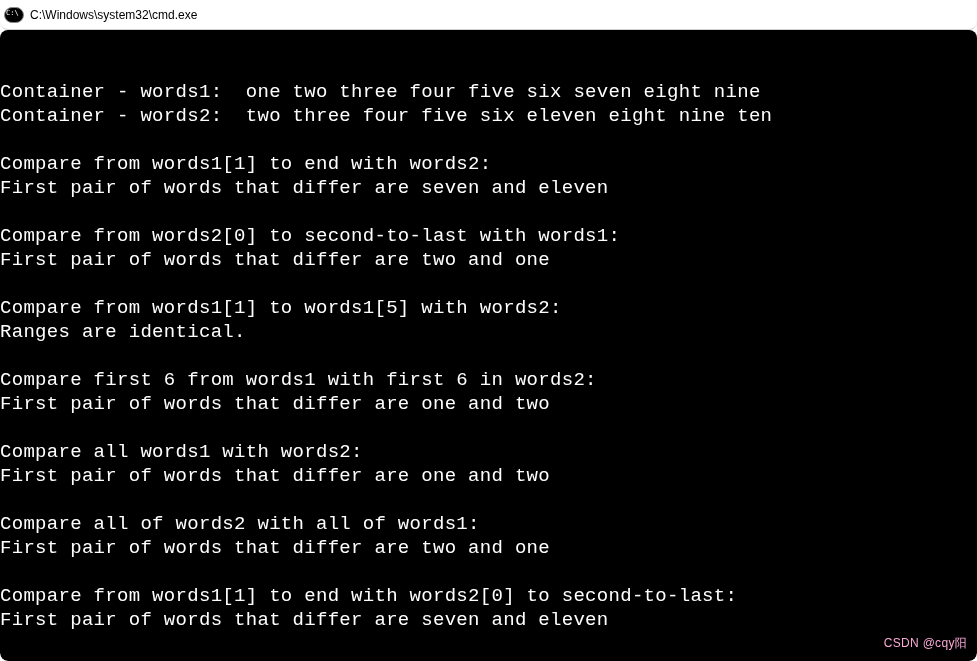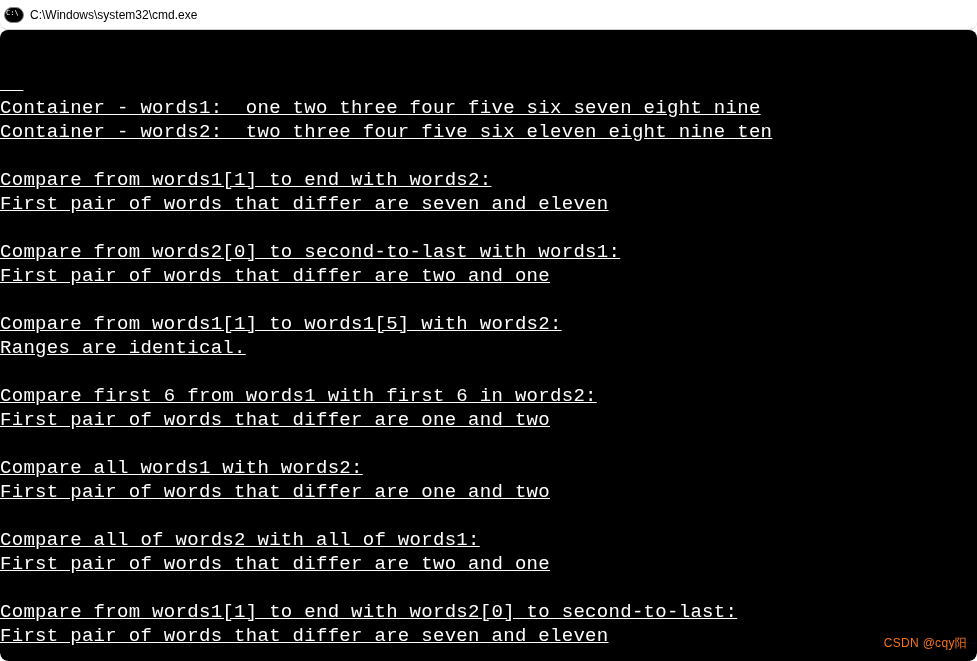--- a/index.html
+++ b/index.html
@@ -47,36 +47,35 @@
     .titlebar-text {
       font-size: 12px;
       color: #000000;
     }
     .console {
       background: #000000;
       color: #ffffff;
       font-family: "NSimSun", "SimSun", "Courier New", monospace;
       font-size: 19px;
       line-height: 24px;
-      padding: 18px 0 0 0;
+      padding: 2px 0 0 0;
       height: calc(100% - 30px);
       white-space: pre;
       letter-spacing: 0.3px;
       position: relative;
-      text-decoration: underline;
     }
     .console-line {
       display: block;
       min-height: 24px;
     }
     .watermark {
       position: absolute;
       bottom: 6px;
       right: 10px;
-      color: #f97316;
+      color: #f9a8d4;
       font-size: 12px;
       font-family: "Arial", sans-serif;
     }
   </style>
 </head>
 <body>
 
 <div class="titlebar">
   <span class="titlebar-icon"></span>
   <span class="titlebar-text">C:\Windows\system32\cmd.exe</span>

